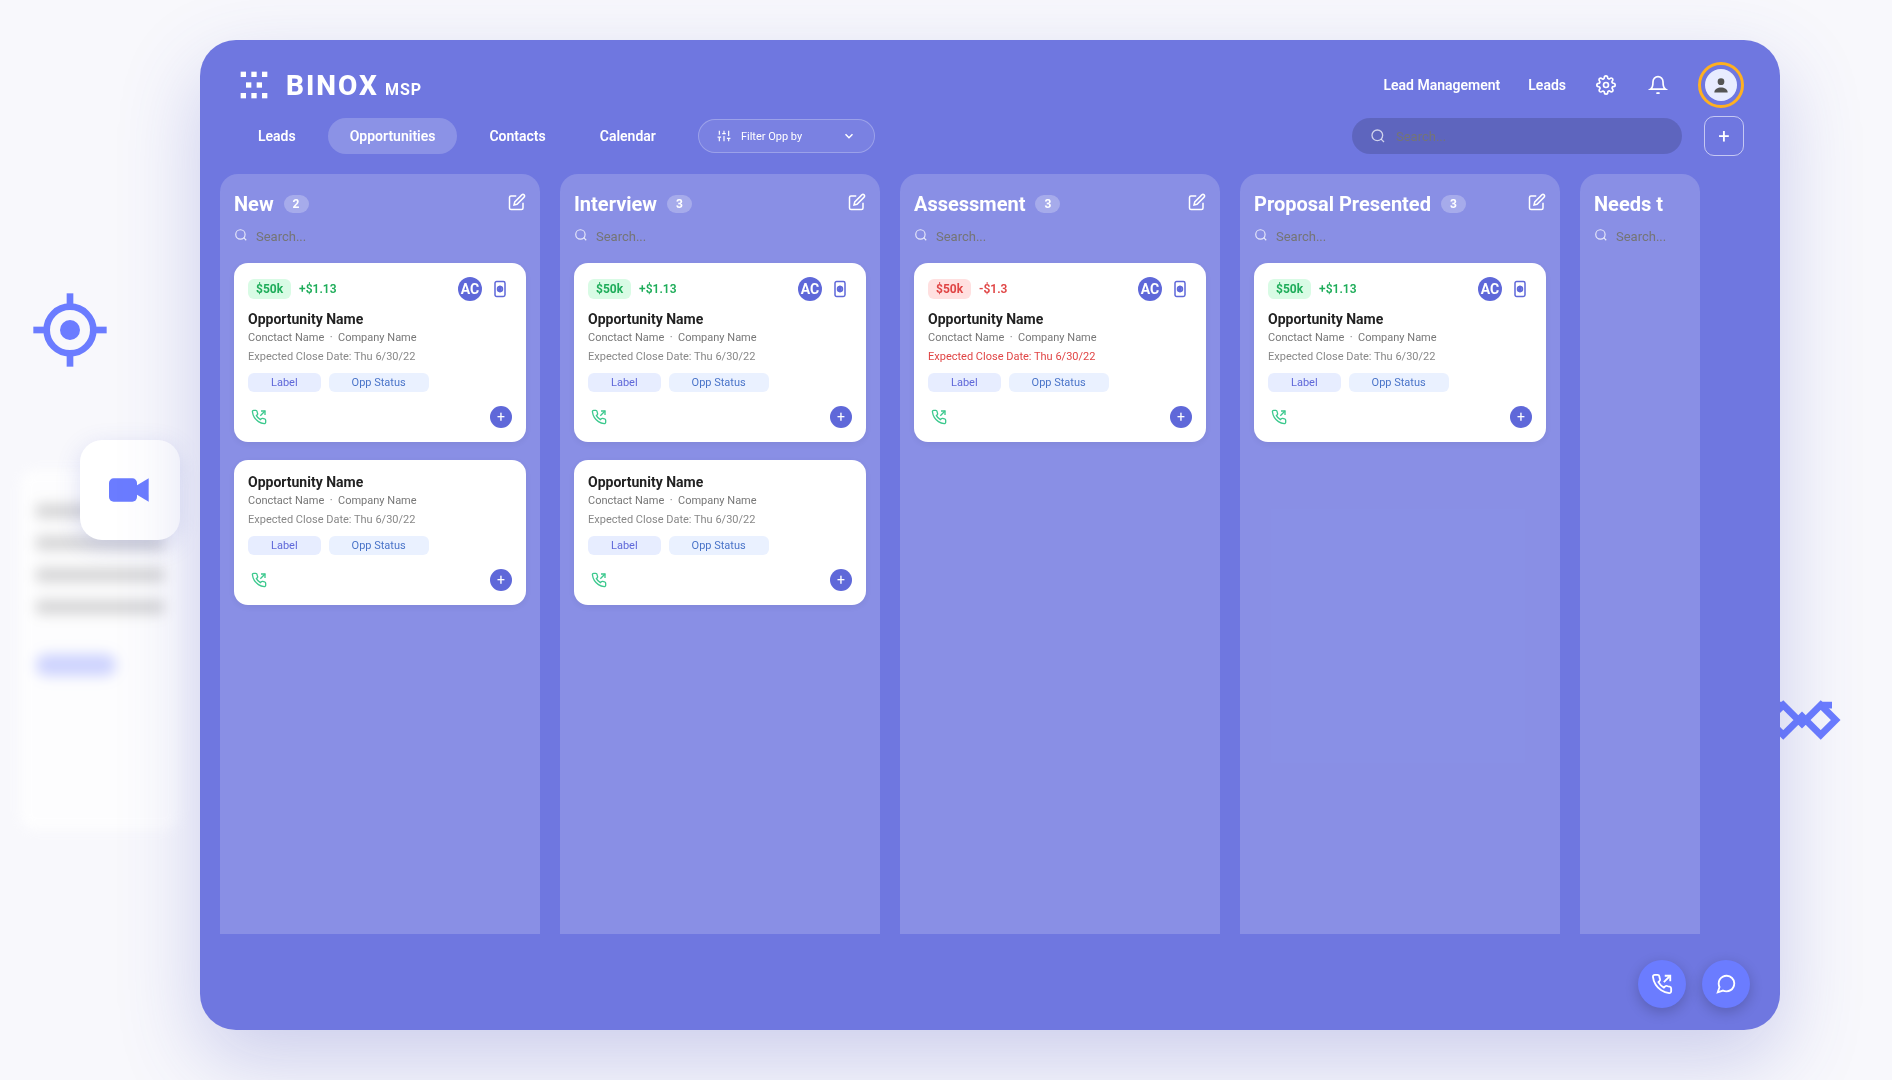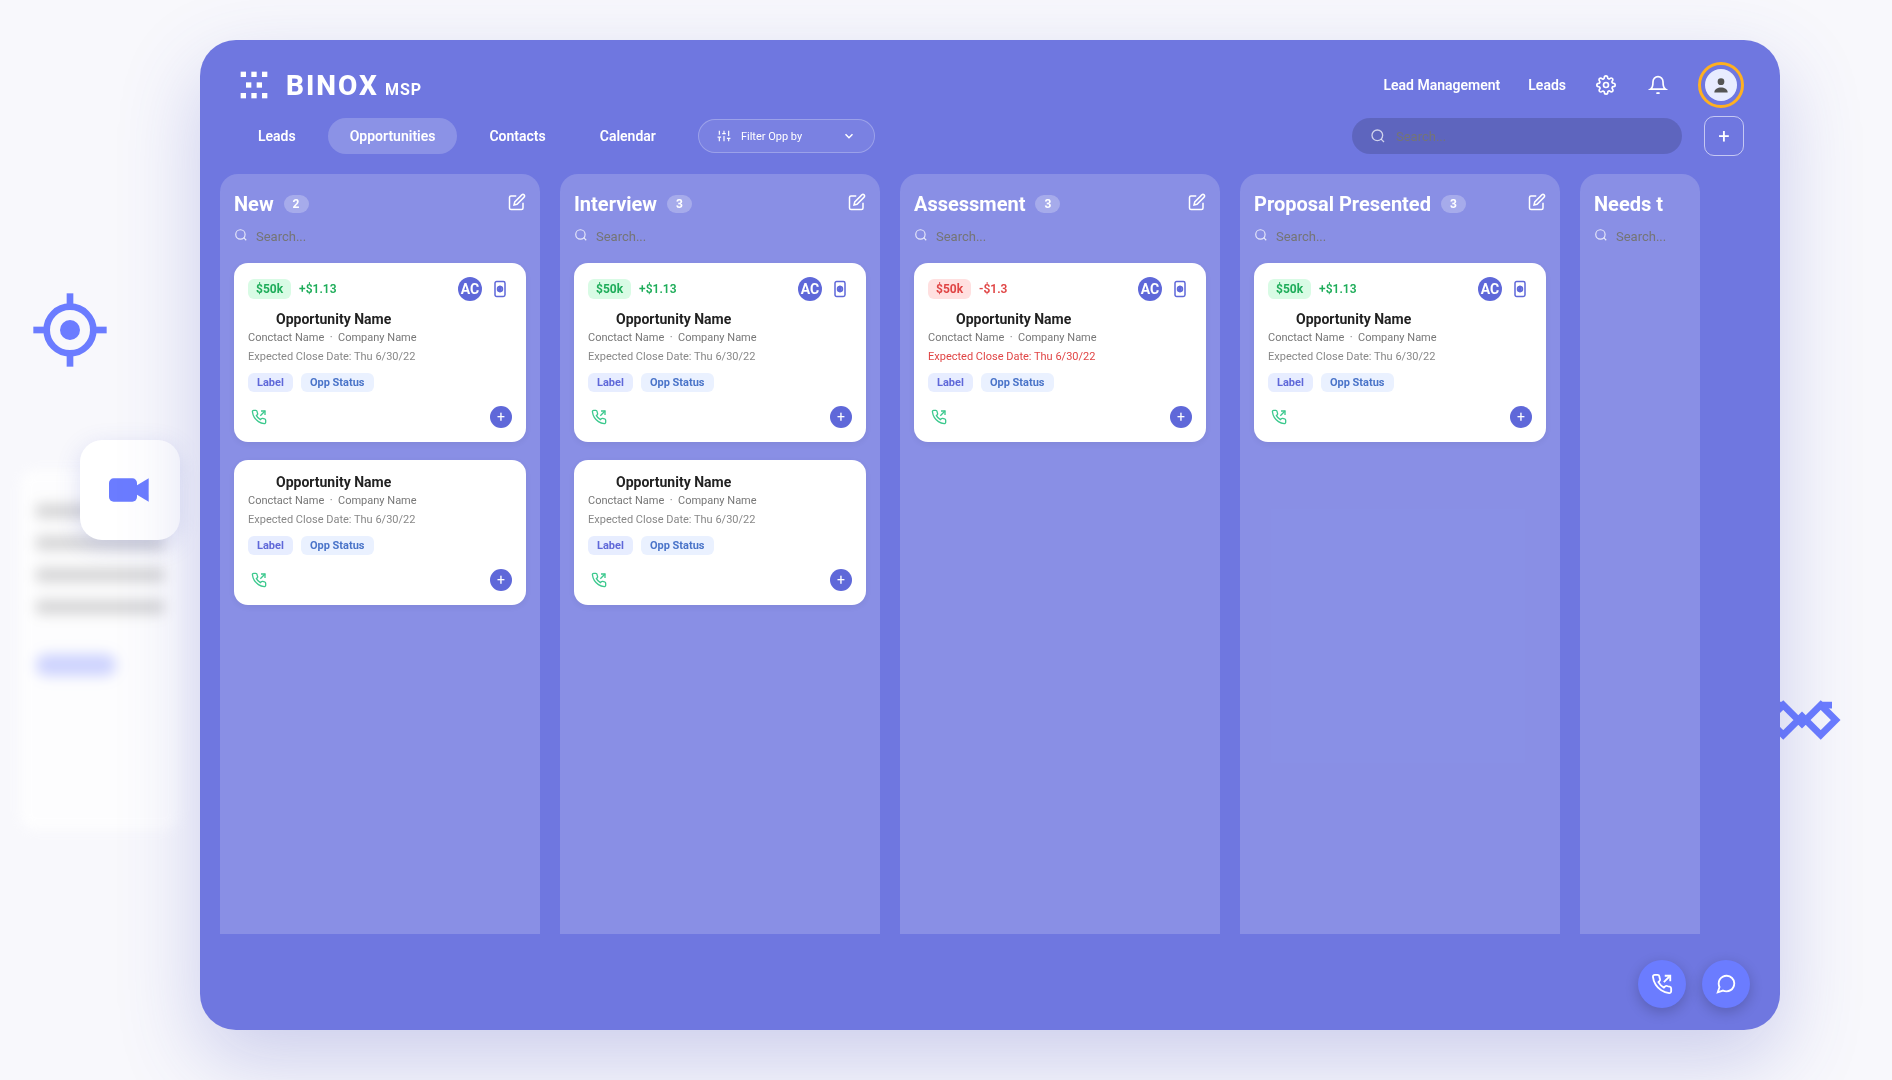--- a/index.html
+++ b/index.html
@@ -69,26 +69,26 @@
 .card { background:#fff; border-radius: 14px; padding: 14px; margin-top: 18px; box-shadow: 0 2px 6px rgba(0,0,0,.06); }
 .card-r1 { display:flex; align-items:center; gap:8px; }
 .badge-amt { border-radius: 6px; padding: 3px 8px; font-size: 12px; font-weight:700; }
 .badge-green { background:#d9fbe5; color:#1fad5a; }
 .badge-red { background:#ffe0e0; color:#e04545; }
 .delta-pos { color:#1fad5a; font-size:12px; font-weight:600; }
 .delta-neg { color:#e04545; font-size:12px; font-weight:600; }
 .card-r1-right { margin-left:auto; display:flex; gap:6px; align-items:center; }
 .ac { width:24px; height:24px; border-radius:50%; background:#5f68d9; color:#fff; font-size:14px; font-weight:700; display:flex; align-items:center; justify-content:center; }
 .account-icon { width:24px; height:24px; display:flex; align-items:center; justify-content:center; color:#5f68d9; }
-.card-title { font-weight:700; font-size:14px; margin-top:10px; color:#222;margin-left:28px; }
+.card-title { font-weight:700; font-size:14px; margin-top:10px; color:#222; }
 .card-sub { font-size:11px; color:#777; margin-top:4px; }
 .card-date { font-size:11px; color:#888; margin-top:6px; }
 .card-date.overdue { color:#e04545; }
 .chips { display:flex; gap:8px; margin-top:10px; }
-.chip { border-radius:6px; padding:3px 9px; font-size:11px; font-weight:700; }
+.chip { border-radius:6px; padding:3px 23px; font-size:11px; font-weight:400; }
 .chip-label { background:#e7edff; color:#5f68d9; }
 .chip-status { background:#eaf1ff; color:#4a74c9; }
 .card-foot { display:flex; align-items:center; margin-top:14px; }
 .call-icon { width:22px; height:22px; display:flex; align-items:center; justify-content:center; color:#3cc98e; }
 .card-add { margin-left:auto; width:22px; height:22px; border-radius:50%; background:#5f68d9; color:#fff; display:flex; align-items:center; justify-content:center; font-size:14px; cursor:pointer; }
 
 .simple-card .card-title { margin-top:0; }
 
 
 .fab-row { position:absolute; right: 30px; bottom: 22px; display:flex; gap:16px; }

